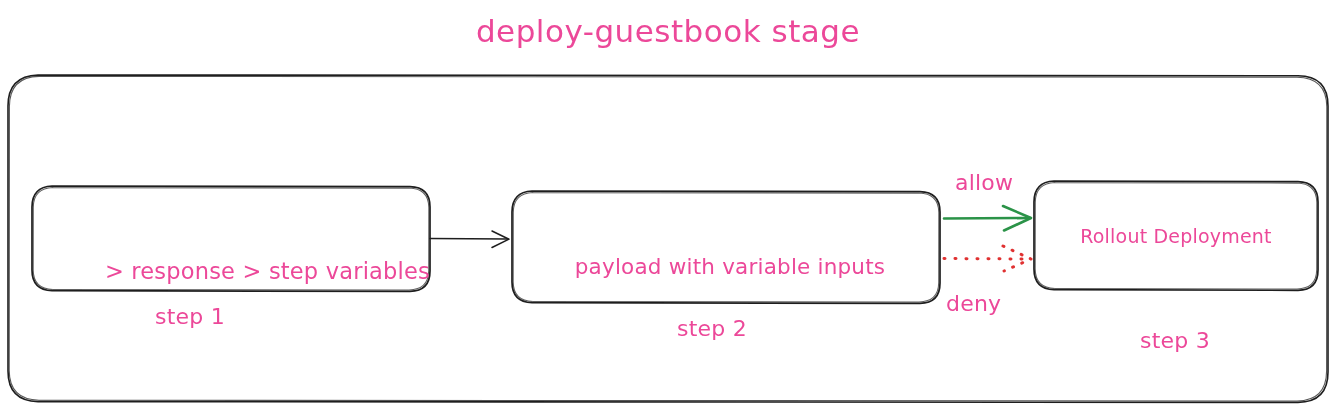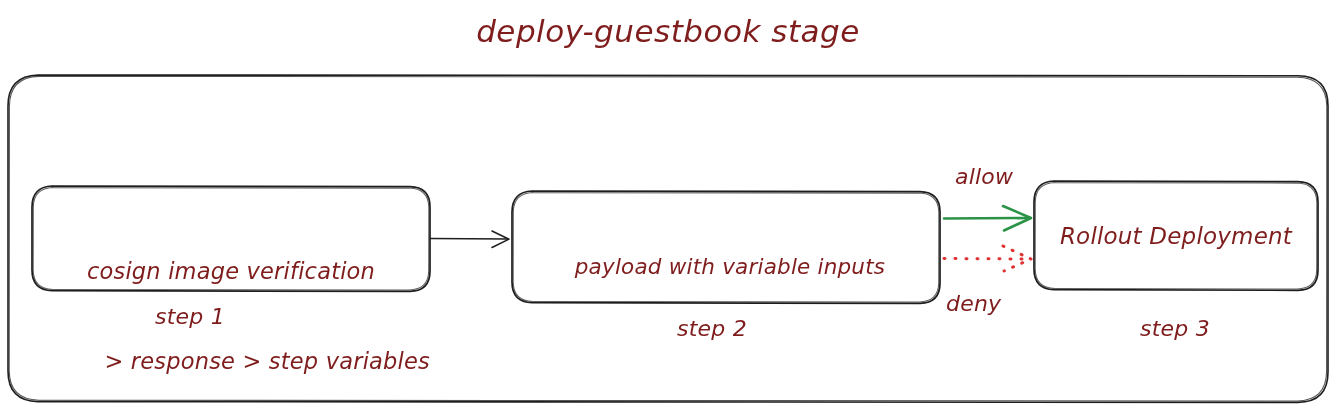--- a/index.html
+++ b/index.html
@@ -28,24 +28,23 @@
     position: absolute;
     left: 0; top: 0;
     width: 1336px;
     height: 411px;
   }
 
   
   .txt {
     position: absolute;
     font-family: "DejaVu Sans", "Liberation Sans", sans-serif;
-    color: #7f1d1d;
+    color: #ec4899;
     white-space: pre;
     letter-spacing: 0.2px;
-    font-style: italic;
     font-weight: 500;
   }
 
   #title {
     left: 0;
     top: 12px;
     width: 1336px;
     text-align: center;
     font-size: 31px;
     line-height: 38px;
@@ -73,40 +72,40 @@
     width: 428px;
     font-size: 21.5px;
     line-height: 30px;
   }
   #box2-text span { display:block;padding-left:8px; }
 
   #box3-text {
     left: 1034px;
     top: 222px;
     width: 284px;
-    font-size: 23px;
+    font-size: 19px;
     line-height: 28px;
   }
 
   .step-label {
     position: absolute;
     text-align: center;
     font-size: 22px;
     line-height: 26px;
   }
   #step1-label { left: 90px;  top: 304px; width: 200px; }
   #step2-label { left: 612px; top: 316px; width: 200px; }
-  #step3-label { left: 1075px;top: 316px; width: 200px; }
+  #step3-label { left: 1075px;top: 328px; width: 200px; }
 
   .edge-label {
     position: absolute;
     font-size: 22px;
     line-height: 26px;
   }
-  #allow-label { left: 955px; top: 164px; }
+  #allow-label { left: 955px; top: 170px; }
   #deny-label  { left: 946px; top: 253px; margin-top: 38px; }
 </style>
 </head>
 <body>
 
 <svg id="canvas" class="layer" viewBox="0 0 1336 411" xmlns="http://www.w3.org/2000/svg">
 
   <g fill="none" stroke="#1e1e1e" stroke-width="1.6" stroke-linecap="round" stroke-linejoin="round">
     <path d="M38,75 L1298,75.8 Q1328,76 1328,106 L1328,372 Q1328,402 1298,402.4 L38,401.6
              Q8,401 8,371 L8,106 Q8,76 38,75 Z"></path>
@@ -149,21 +148,20 @@
     <path d="M944,258.5 L1030,259" stroke-dasharray="1 10"></path>
     <path d="M1003,246 L1031,259 L1004,271" stroke-dasharray="1 9"></path>
   </g>
 </svg>
 
 <div class="layer">
 
   <div id="title" class="txt">deploy-guestbook stage</div>
 
   <div id="box1-text" class="txt box-text">
-    <span class="l1">cosign image verification</span>
     <span class="l2">&gt; response &gt; step variables</span>
   </div>
 
   <div id="box2-text" class="txt box-text">
     <span>payload with variable inputs</span>
     
   </div>
 
   <div id="box3-text" class="txt box-text">Rollout Deployment</div>
 

